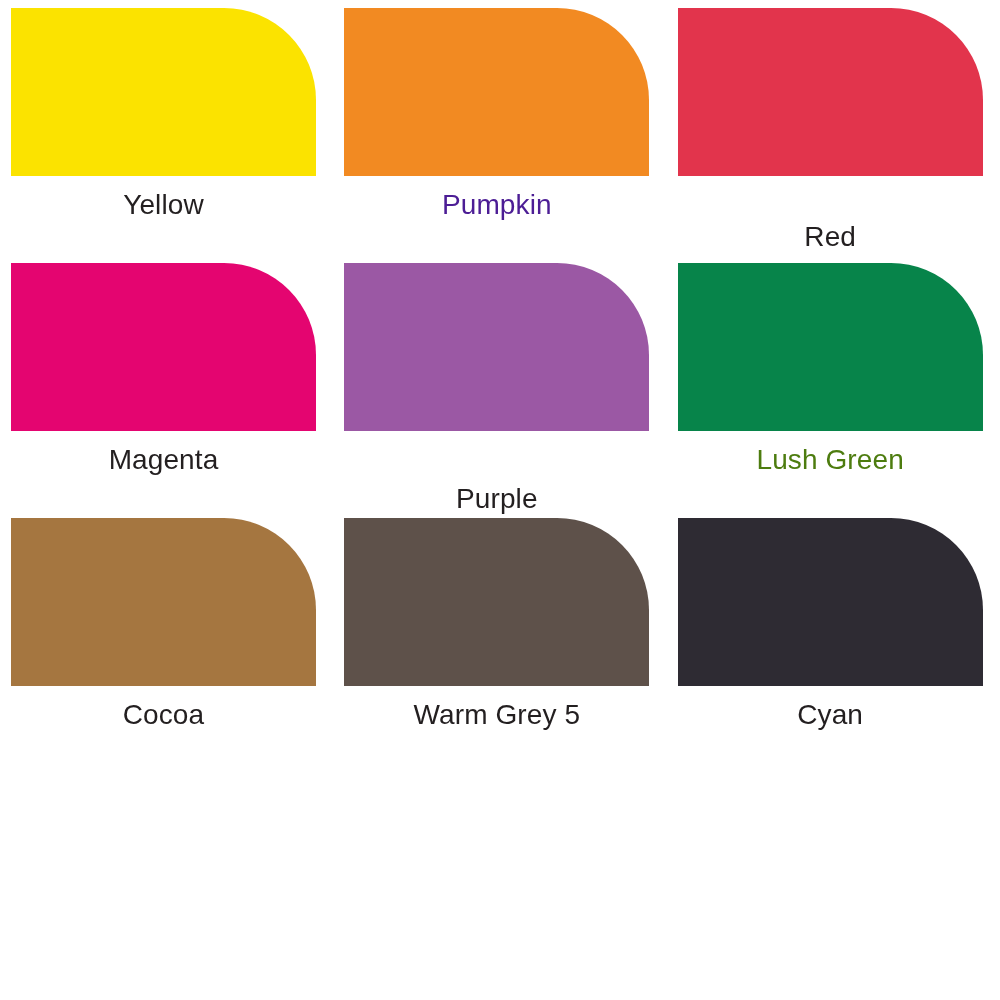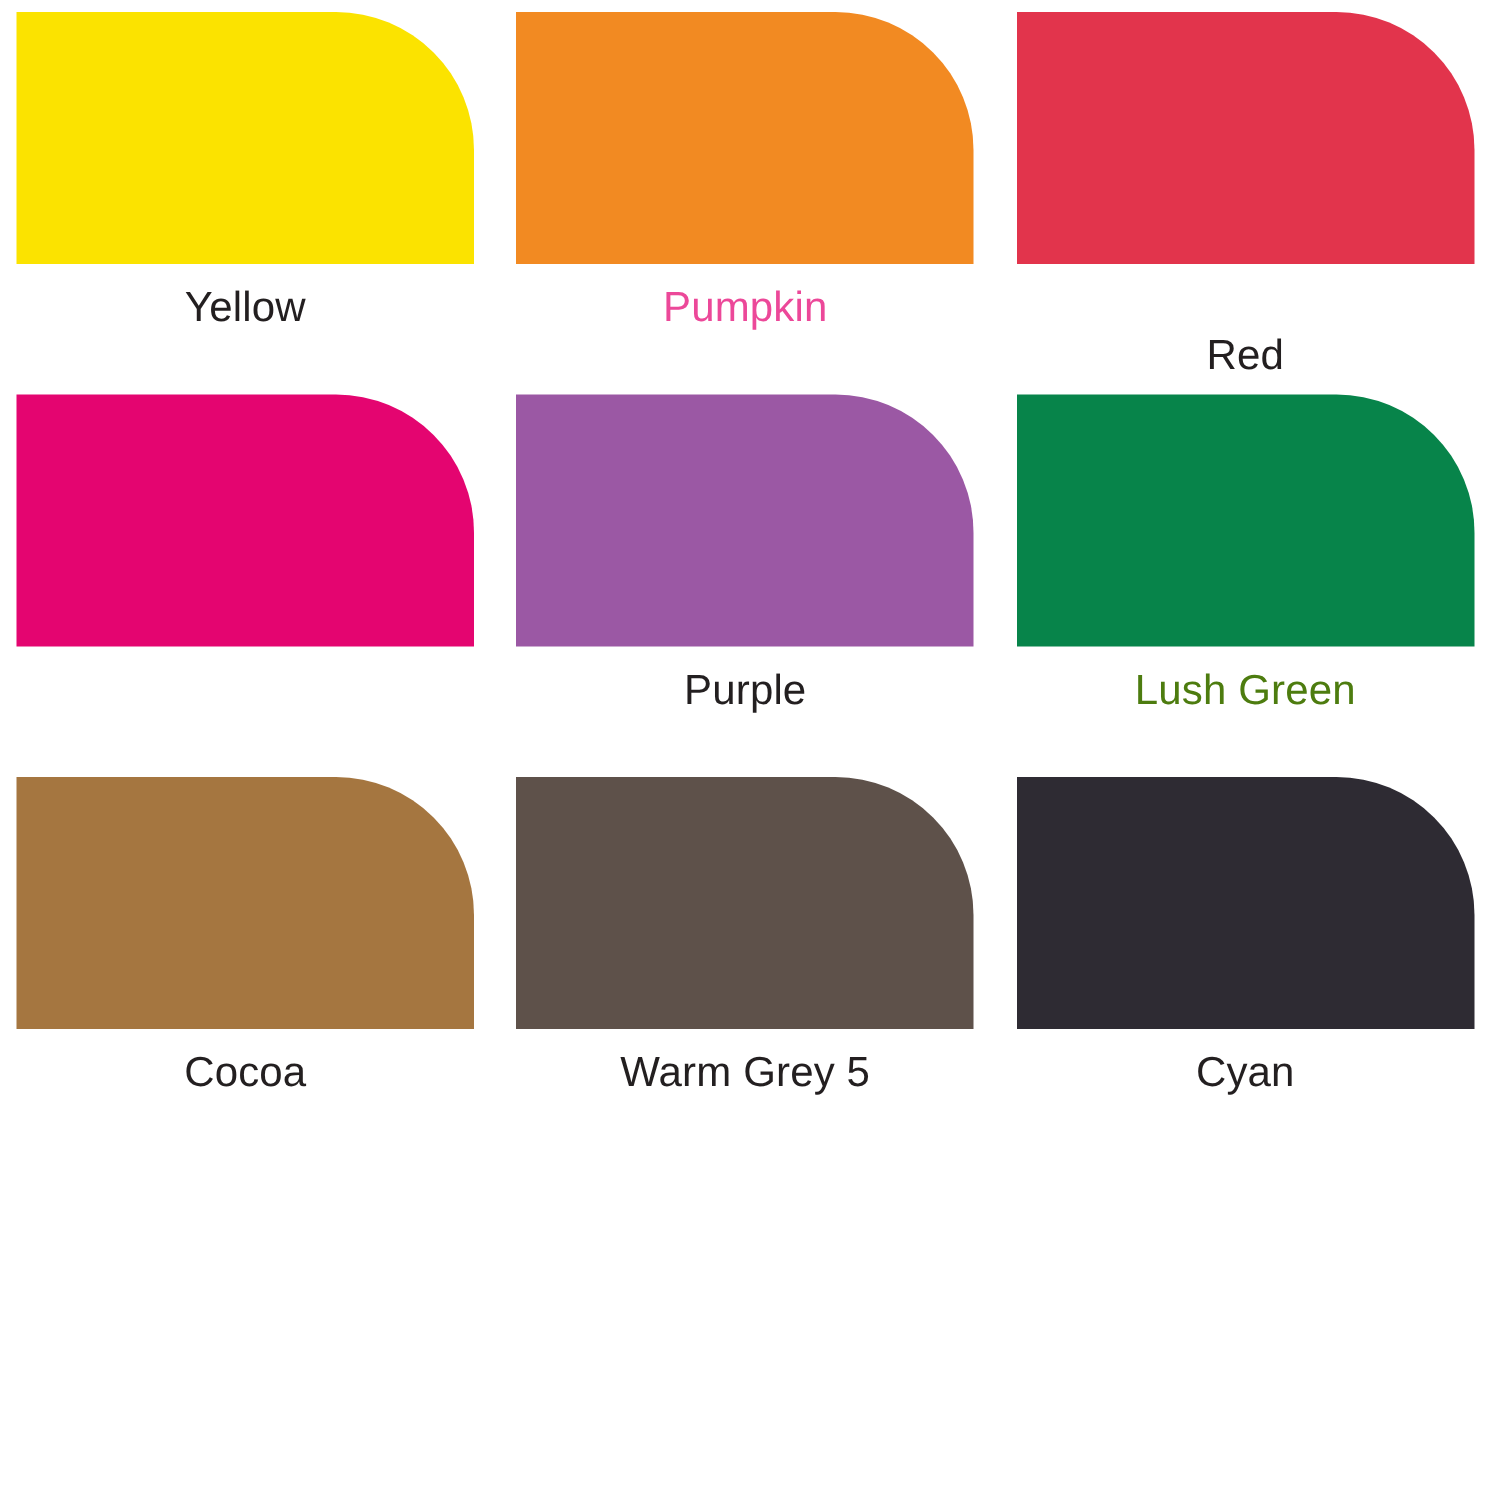--- a/index.html
+++ b/index.html
@@ -72,35 +72,36 @@
 <div id="swatch-sheet" style="background: rgb(255, 255, 255);">
   <div class="swatch-grid">
 
     <div class="swatch-cell">
       <div class="swatch-chip" style="background: rgb(251, 227, 0); border-radius: 0px 92px 0px 0px;"></div>
       <div class="swatch-label" style="color: rgb(35, 31, 32);">Yellow</div>
     </div>
 
     <div class="swatch-cell">
       <div class="swatch-chip" style="background: rgb(242, 138, 34); border-radius: 0px 92px 0px 0px;"></div>
-      <div class="swatch-label" style="color: #ec4899;">Pumpkin</div>
+      <div class="swatch-label" style="color: #4c1d95;">Pumpkin</div>
     </div>
 
     <div class="swatch-cell">
       <div class="swatch-chip" style="background: rgb(226, 52, 76); border-radius: 0px 92px 0px 0px;"></div>
       <div class="swatch-label" style="color: rgb(35, 31, 32); margin-top: 32px;">Red</div>
     </div>
 
     <div class="swatch-cell">
       <div class="swatch-chip" style="background: rgb(228, 5, 112); border-radius: 0px 92px 0px 0px;"></div>
+      <div class="swatch-label" style="color: rgb(35, 31, 32);">Magenta</div>
     </div>
 
     <div class="swatch-cell">
       <div class="swatch-chip" style="background: rgb(155, 88, 164); border-radius: 0px 92px 0px 0px;"></div>
-      <div class="swatch-label" style="color: rgb(35, 31, 32);">Purple</div>
+      <div class="swatch-label" style="color: rgb(35, 31, 32); margin-top: 39px;">Purple</div>
     </div>
 
 
 
 
     <div class="swatch-cell">
       <div class="swatch-chip" style="background: rgb(7, 132, 74); border-radius: 0px 92px 0px 0px;"></div>
       <div class="swatch-label" style="color: #4d7c0f;">Lush Green</div>
     </div>
 

